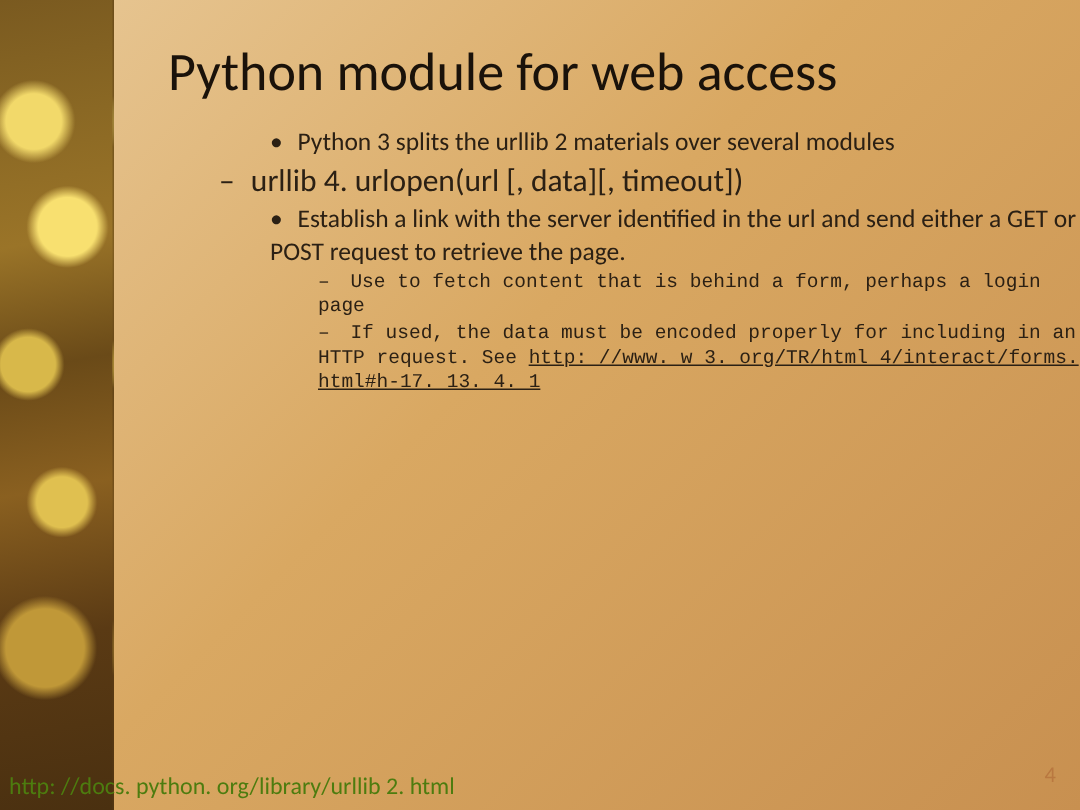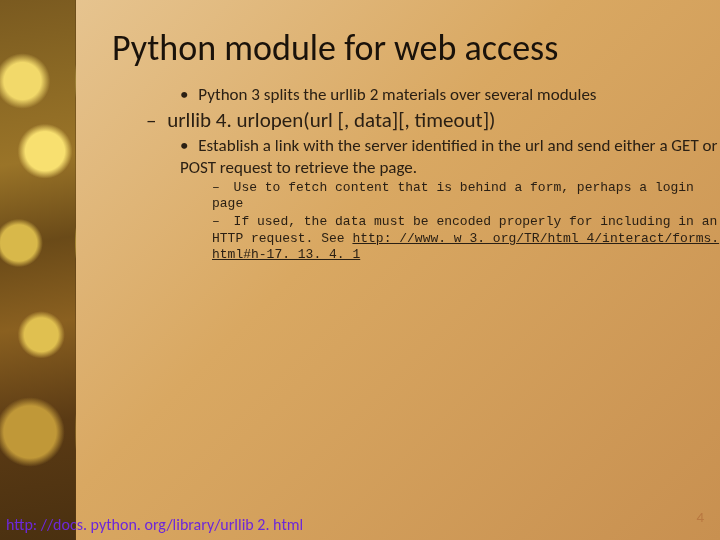--- a/index.html
+++ b/index.html
@@ -44,21 +44,21 @@
   .lvl2::before { content: "– "; margin-right: 6px; }
   .lvl3 { font-size: 17px; margin: 2px 0 2px 74px; line-height: 1.25; }
   .lvl3::before { content: "• "; margin-right: 6px; }
   .lvl4 { font-size: 13px; margin: 2px 0 2px 106px; line-height: 1.25; font-family: Liberation Mono, monospace; }
   .lvl4::before { content: "– "; margin-right: 6px; }
   .link { text-decoration: underline; color: #2b2014; }
   .footer-url {
     position: absolute;
     left: 6px; bottom: 6px;
     font-size: 16px;
-    color: #6d28d9;
+    color: #4d7c0f;
   }
   .page-num {
     position: absolute;
     right: 16px; bottom: 14px;
     font-size: 15px;
     color: #b97840;
   }
 </style>
 </head>
 <body>

